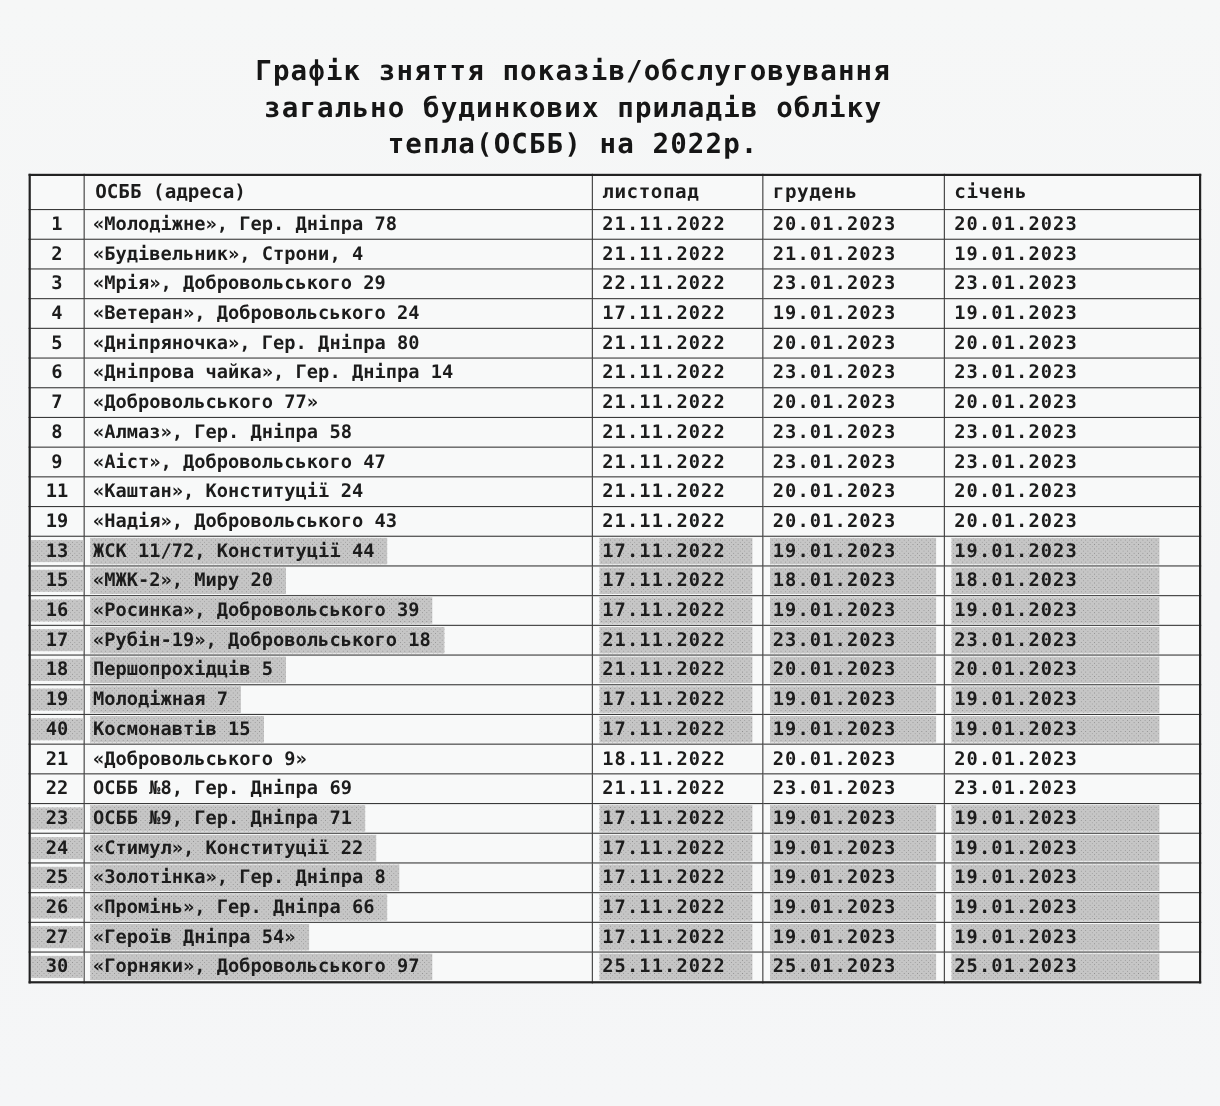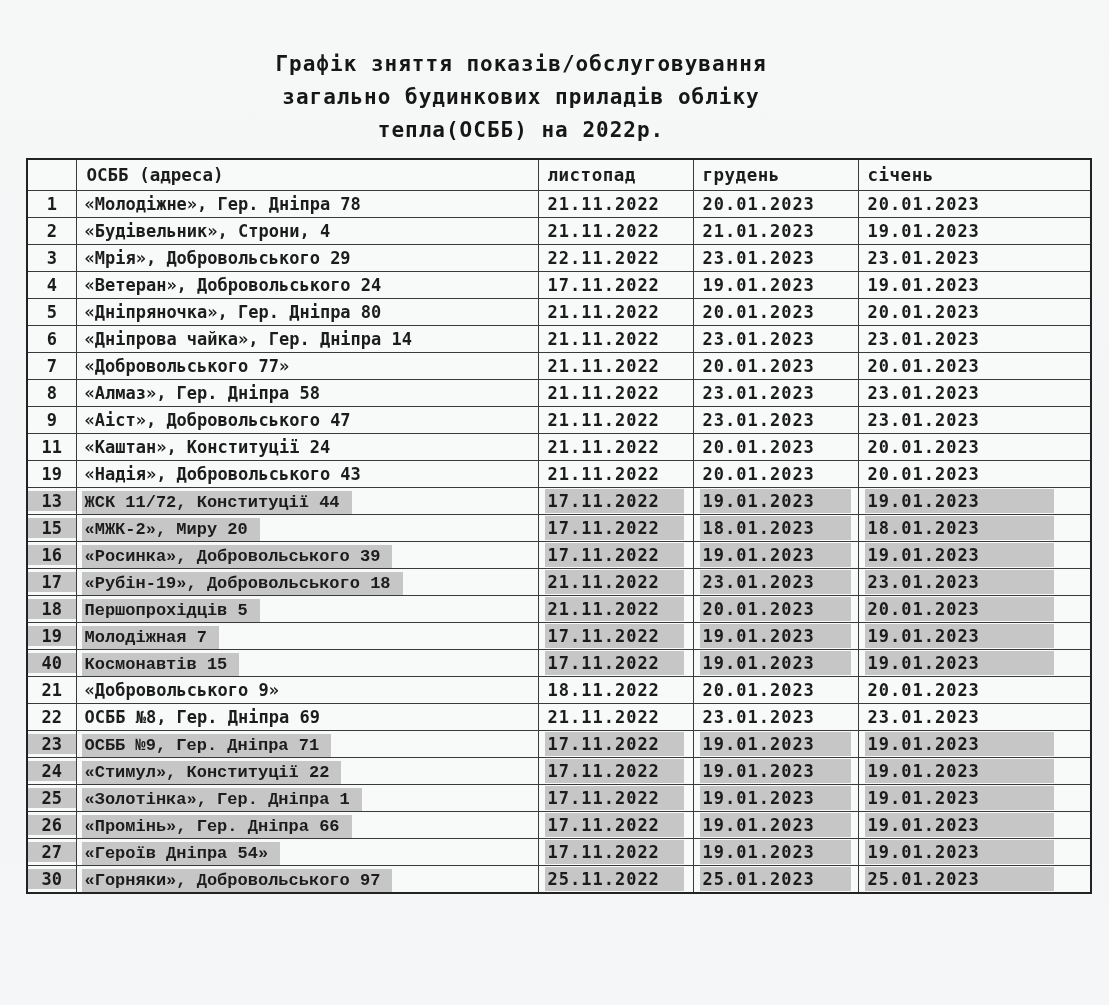--- a/index.html
+++ b/index.html
@@ -21,21 +21,21 @@
   }
   .doc-title {
     position: absolute;
     top: 48px;
     left: 0;
     width: 964px;
     padding-left: 78px;
     box-sizing: border-box;
     text-align: center;
     font-weight: bold;
-    font-size: 21px;
+    font-size: 25px;
     line-height: 33px;
     letter-spacing: 1px;
     color: #161616;
   }
   table.schedule {
     position: absolute;
     left: 26px;
     top: 158px;
     width: 1064px;
     border-collapse: collapse;
@@ -69,21 +69,21 @@
   .hl-row .mark {
     background-color: #c6c6c6;
     background-image:
       radial-gradient(#8d8d8d 21%, rgba(0,0,0,0) 23%),
       radial-gradient(#9a9a9a 21%, rgba(0,0,0,0) 23%);
     background-size: 4px 4px;
     background-position: 0 0, 2px 2px;
     box-decoration-break: clone;
   }
   .hl-row .c-num  .mark { display: inline-block; width: 100%; box-sizing: border-box; }
-  .hl-row .c-name .mark { padding: 2px 12px 2px 3px; margin-left: -3px; font-family: Liberation Mono, monospace; }
+  .hl-row .c-name .mark { padding: 2px 12px 2px 3px; margin-left: -3px; }
   .hl-row .c-nov  .mark { display: inline-block; min-width: 136px; padding: 2px 0 2px 3px; margin-left: -3px; }
   .hl-row .c-dec  .mark { display: inline-block; min-width: 148px; padding: 2px 0 2px 3px; margin-left: -3px; }
   .hl-row .c-jan  .mark { display: inline-block; min-width: 186px; padding: 2px 0 2px 3px; margin-left: -3px; }
 </style>
 </head>
 <body>
 
 <div class="page">
 
   <div class="doc-title">
@@ -259,21 +259,21 @@
   </tr>
         <tr class="hl-row">
     <td class="c-num"><span class="mark">24</span></td>
     <td class="c-name"><span class="mark">«Стимул», Конституції 22</span></td>
     <td class="c-nov"><span class="mark">17.11.2022</span></td>
     <td class="c-dec"><span class="mark">19.01.2023</span></td>
     <td class="c-jan"><span class="mark">19.01.2023</span></td>
   </tr>
         <tr class="hl-row">
     <td class="c-num"><span class="mark">25</span></td>
-    <td class="c-name"><span class="mark">«Золотінка», Гер. Дніпра 1</span></td>
+    <td class="c-name"><span class="mark">«Золотінка», Гер. Дніпра 8</span></td>
     <td class="c-nov"><span class="mark">17.11.2022</span></td>
     <td class="c-dec"><span class="mark">19.01.2023</span></td>
     <td class="c-jan"><span class="mark">19.01.2023</span></td>
   </tr>
         <tr class="hl-row">
     <td class="c-num"><span class="mark">26</span></td>
     <td class="c-name"><span class="mark">«Промінь», Гер. Дніпра 66</span></td>
     <td class="c-nov"><span class="mark">17.11.2022</span></td>
     <td class="c-dec"><span class="mark">19.01.2023</span></td>
     <td class="c-jan"><span class="mark">19.01.2023</span></td>

